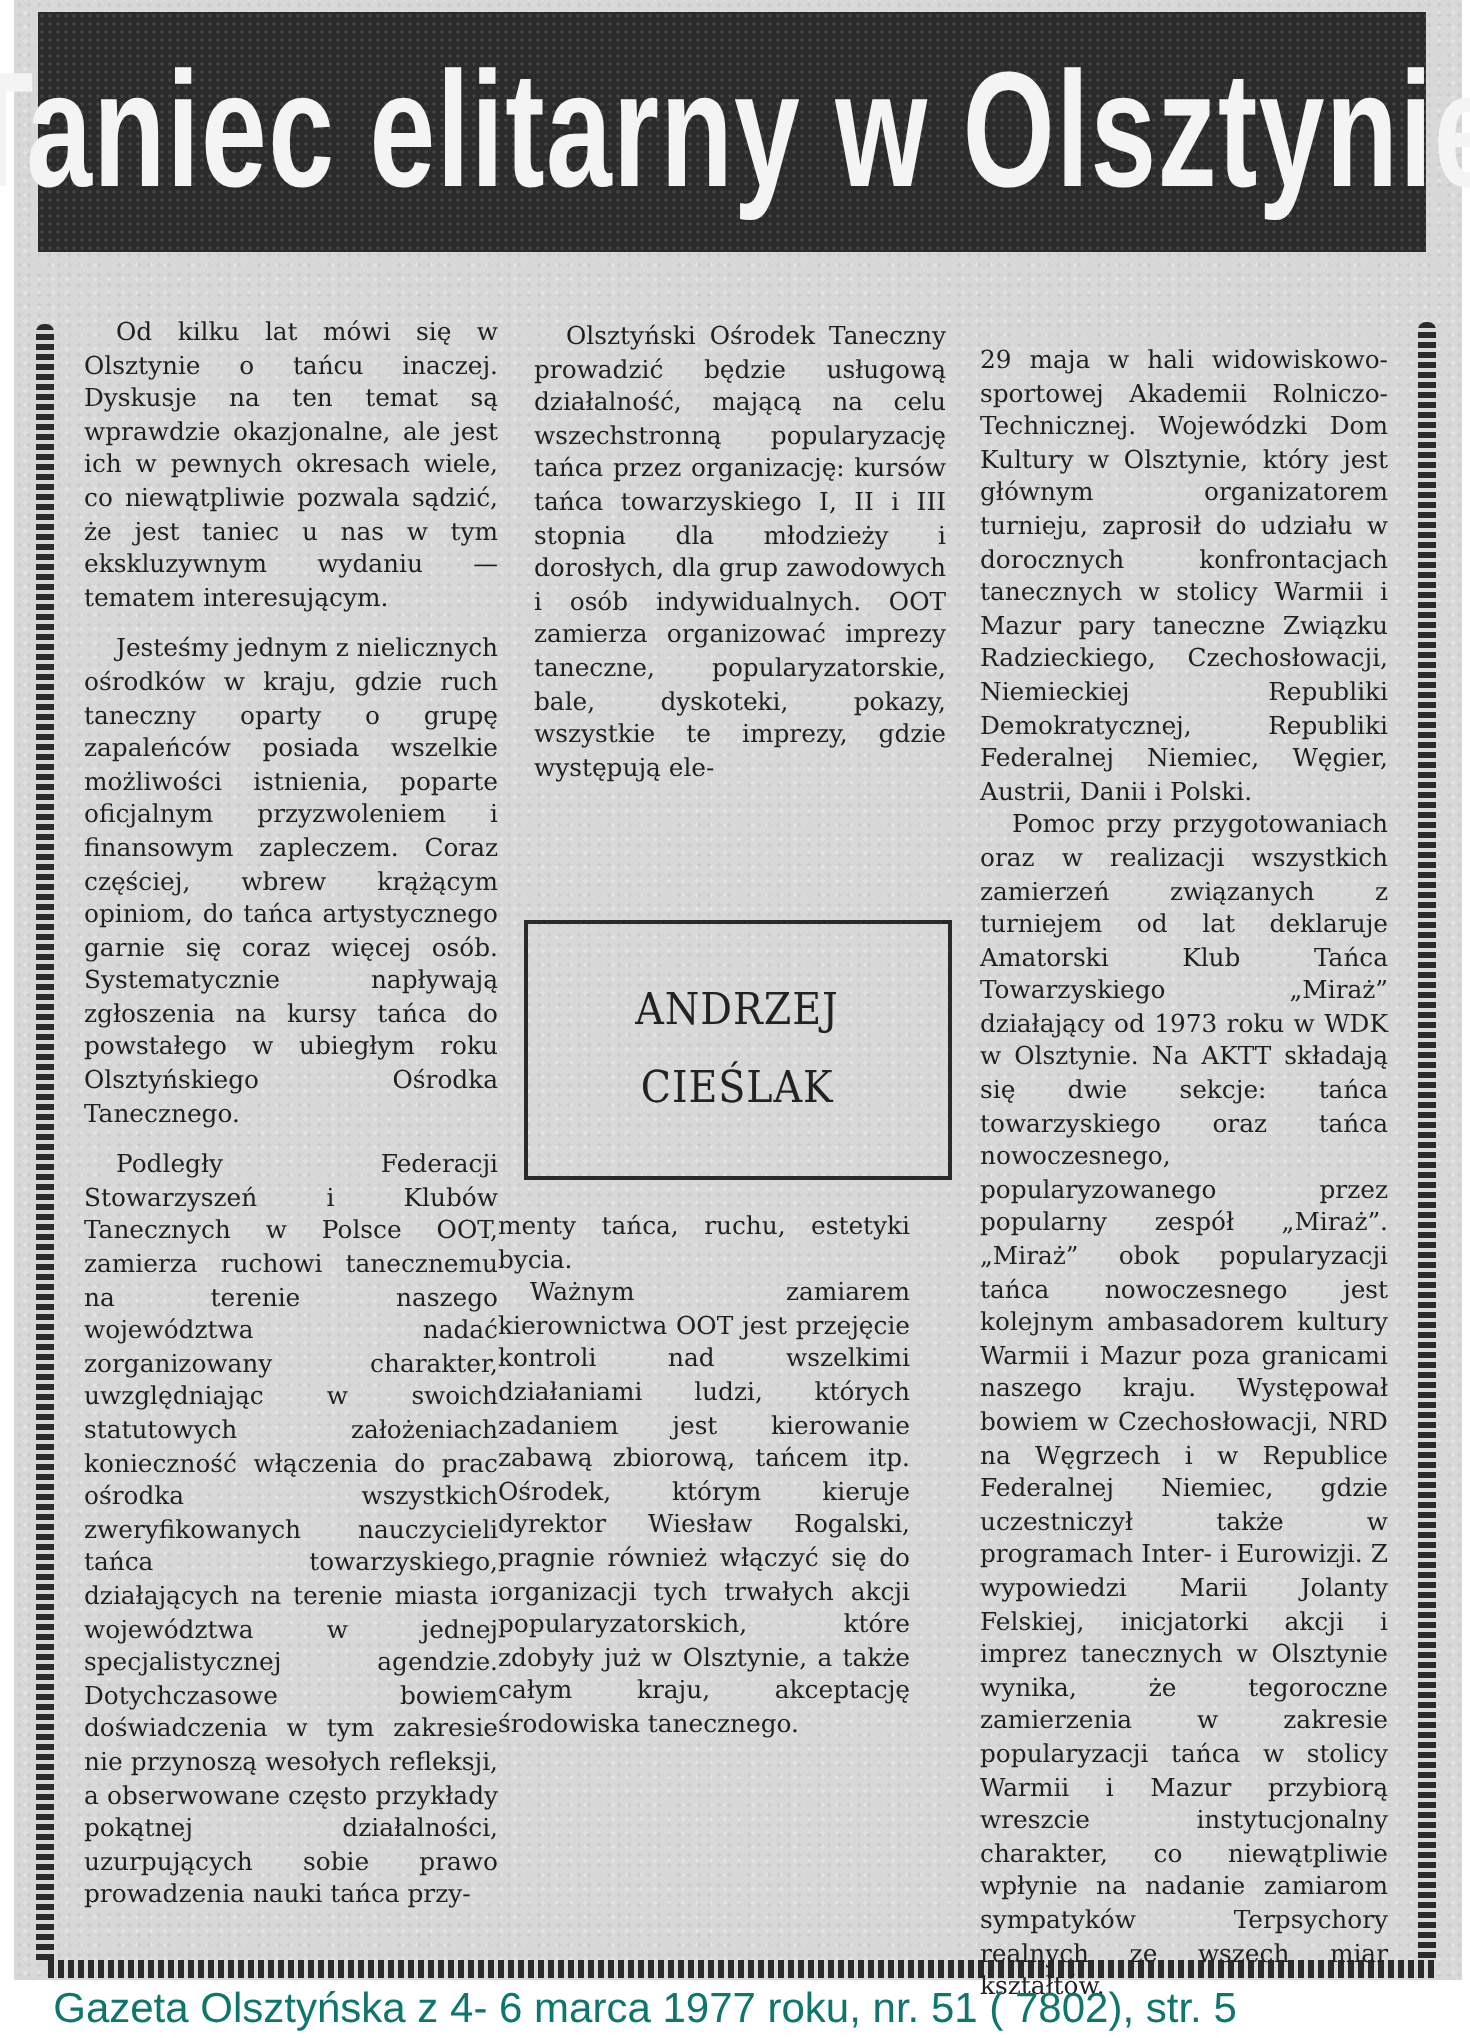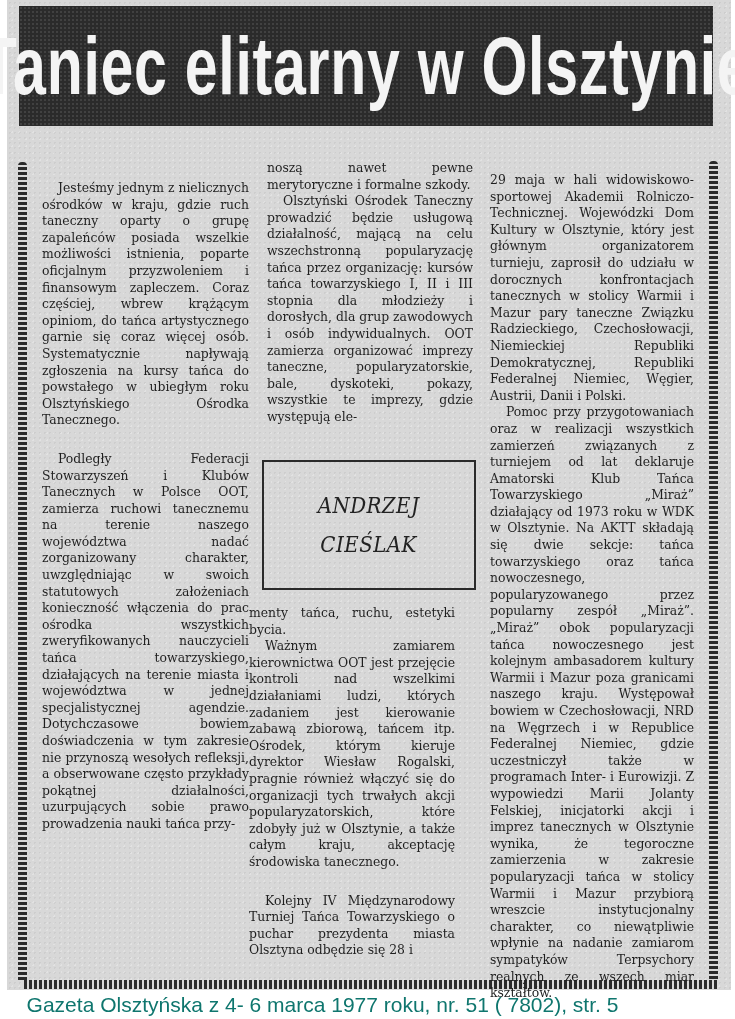--- a/index.html
+++ b/index.html
@@ -43,32 +43,31 @@
     }
     .border-bottom {
       position: absolute; left: 24px; top: 980px; width: 694px; height: 9px;
       background: repeating-linear-gradient(to right, #2a2a2a 0 3px, #d8d8d8 3px 5px);
     }
     .col {
       position: absolute; font-size: 12.4px; line-height: 16.6px;
       color: #1f1f1f; text-align: justify; hyphens: manual;
     }
     .col p { margin: 0; text-indent: 16px; }
-    .col p.gap { margin-top: 22px; }
+    .col p.gap { margin-top: 9px; }
     .col p.cont { text-indent: 0; }
     .col1 { left: 42px; top: 158px; width: 207px; }
     .col2a { left: 267px; top: 160px; width: 206px; }
     .col2b { left: 249px; top: 605px; width: 206px; }
     .col3 { left: 490px; top: 172px; width: 204px; }
     .author-box {
       position: absolute; left: 262px; top: 460px; width: 214px; height: 130px;
       border: 2px solid #2a2a2a; box-sizing: border-box;
       display: flex; flex-direction: column; align-items: center; justify-content: center;
       gap: 14px;
-      font-style: italic;
     }
     .author-box span {
       font-family: "DejaVu Serif", serif; font-size: 22px; color: #222;
       letter-spacing: 0.5px; transform: scaleX(0.9);
     }
     .caption {
       position: absolute; left: 0; top: 991px; width: 645px; height: 28px;
       font-family: "Liberation Sans", sans-serif; font-size: 21px; color: #0f766e;
       text-align: center; line-height: 28px; white-space: nowrap;
     }
@@ -80,38 +79,37 @@
 
 <div class="headline">
   <h1>Taniec elitarny w Olsztynie</h1>
 </div>
 
 <div class="border-left"></div>
 <div class="border-right"></div>
 <div class="border-bottom"></div>
 
 <div class="col col1">
+  <p>Od kilku lat mówi się w Olsztynie o tańcu inaczej. Dyskusje na ten temat są wprawdzie okazjonalne, ale jest ich w pewnych okresach wiele, co niewątpliwie pozwala sądzić, że jest taniec u nas w tym ekskluzywnym wydaniu — tematem interesującym.</p>
   <p class="gap">Jesteśmy jednym z nielicznych ośrodków w kraju, gdzie ruch taneczny oparty o grupę zapaleńców posiada wszelkie możliwości istnienia, poparte oficjalnym przyzwoleniem i finansowym zapleczem. Coraz częściej, wbrew krążącym opiniom, do tańca artystycznego garnie się coraz więcej osób. Systematycznie napływają zgłoszenia na kursy tańca do powstałego w ubiegłym roku Olsztyńskiego Ośrodka Tanecznego.</p>
   <p class="gap">Podległy Federacji Stowarzyszeń i Klubów Tanecznych w Polsce OOT, zamierza ruchowi tanecznemu na terenie naszego województwa nadać zorganizowany charakter, uwzględniając w swoich statutowych założeniach konieczność włączenia do prac ośrodka wszystkich zweryfikowanych nauczycieli tańca towarzyskiego, działających na terenie miasta i województwa w jednej specjalistycznej agendzie. Dotychczasowe bowiem doświadczenia w tym zakresie nie przynoszą wesołych refleksji, a obserwowane często przykłady pokątnej działalności, uzurpujących sobie prawo prowadzenia nauki tańca przy-</p>
 </div>
 
 <div class="col col2a">
-  <p class="cont">noszą nawet pewne merytoryczne i formalne szkody.</p>
   <p>Olsztyński Ośrodek Taneczny prowadzić będzie usługową działalność, mającą na celu wszechstronną popularyzację tańca przez organizację: kursów tańca towarzyskiego I, II i III stopnia dla młodzieży i dorosłych, dla grup zawodowych i osób indywidualnych. OOT zamierza organizować imprezy taneczne, popularyzatorskie, bale, dyskoteki, pokazy, wszystkie te imprezy, gdzie występują ele-</p>
 </div>
 
 <div class="author-box">
   <span>ANDRZEJ</span>
   <span>CIEŚLAK</span>
 </div>
 
 <div class="col col2b">
   <p class="cont">menty tańca, ruchu, estetyki bycia.</p>
   <p>Ważnym zamiarem kierownictwa OOT jest przejęcie kontroli nad wszelkimi działaniami ludzi, których zadaniem jest kierowanie zabawą zbiorową, tańcem itp. Ośrodek, którym kieruje dyrektor Wiesław Rogalski, pragnie również włączyć się do organizacji tych trwałych akcji popularyzatorskich, które zdobyły już w Olsztynie, a także całym kraju, akceptację środowiska tanecznego.</p>
-  <p class="gap">Kolejny IV Międzynarodowy Turniej Tańca Towarzyskiego o puchar prezydenta miasta Olsztyna odbędzie się 28 i</p>
 </div>
 
 <div class="col col3">
   <p class="cont">29 maja w hali widowiskowo-sportowej Akademii Rolniczo-Technicznej. Wojewódzki Dom Kultury w Olsztynie, który jest głównym organizatorem turnieju, zaprosił do udziału w dorocznych konfrontacjach tanecznych w stolicy Warmii i Mazur pary taneczne Związku Radzieckiego, Czechosłowacji, Niemieckiej Republiki Demokratycznej, Republiki Federalnej Niemiec, Węgier, Austrii, Danii i Polski.</p>
   <p>Pomoc przy przygotowaniach oraz w realizacji wszystkich zamierzeń związanych z turniejem od lat deklaruje Amatorski Klub Tańca Towarzyskiego „Miraż” działający od 1973 roku w WDK w Olsztynie. Na AKTT składają się dwie sekcje: tańca towarzyskiego oraz tańca nowoczesnego, popularyzowanego przez popularny zespół „Miraż”. „Miraż” obok popularyzacji tańca nowoczesnego jest kolejnym ambasadorem kultury Warmii i Mazur poza granicami naszego kraju. Występował bowiem w Czechosłowacji, NRD na Węgrzech i w Republice Federalnej Niemiec, gdzie uczestniczył także w programach Inter- i Eurowizji. Z wypowiedzi Marii Jolanty Felskiej, inicjatorki akcji i imprez tanecznych w Olsztynie wynika, że tegoroczne zamierzenia w zakresie popularyzacji tańca w stolicy Warmii i Mazur przybiorą wreszcie instytucjonalny charakter, co niewątpliwie wpłynie na nadanie zamiarom sympatyków Terpsychory realnych ze wszech miar kształtów.</p>
 </div>
 
 <div class="caption">Gazeta Olsztyńska z 4- 6 marca 1977 roku, nr. 51 ( 7802), str. 5</div>
 
 </body></html>

